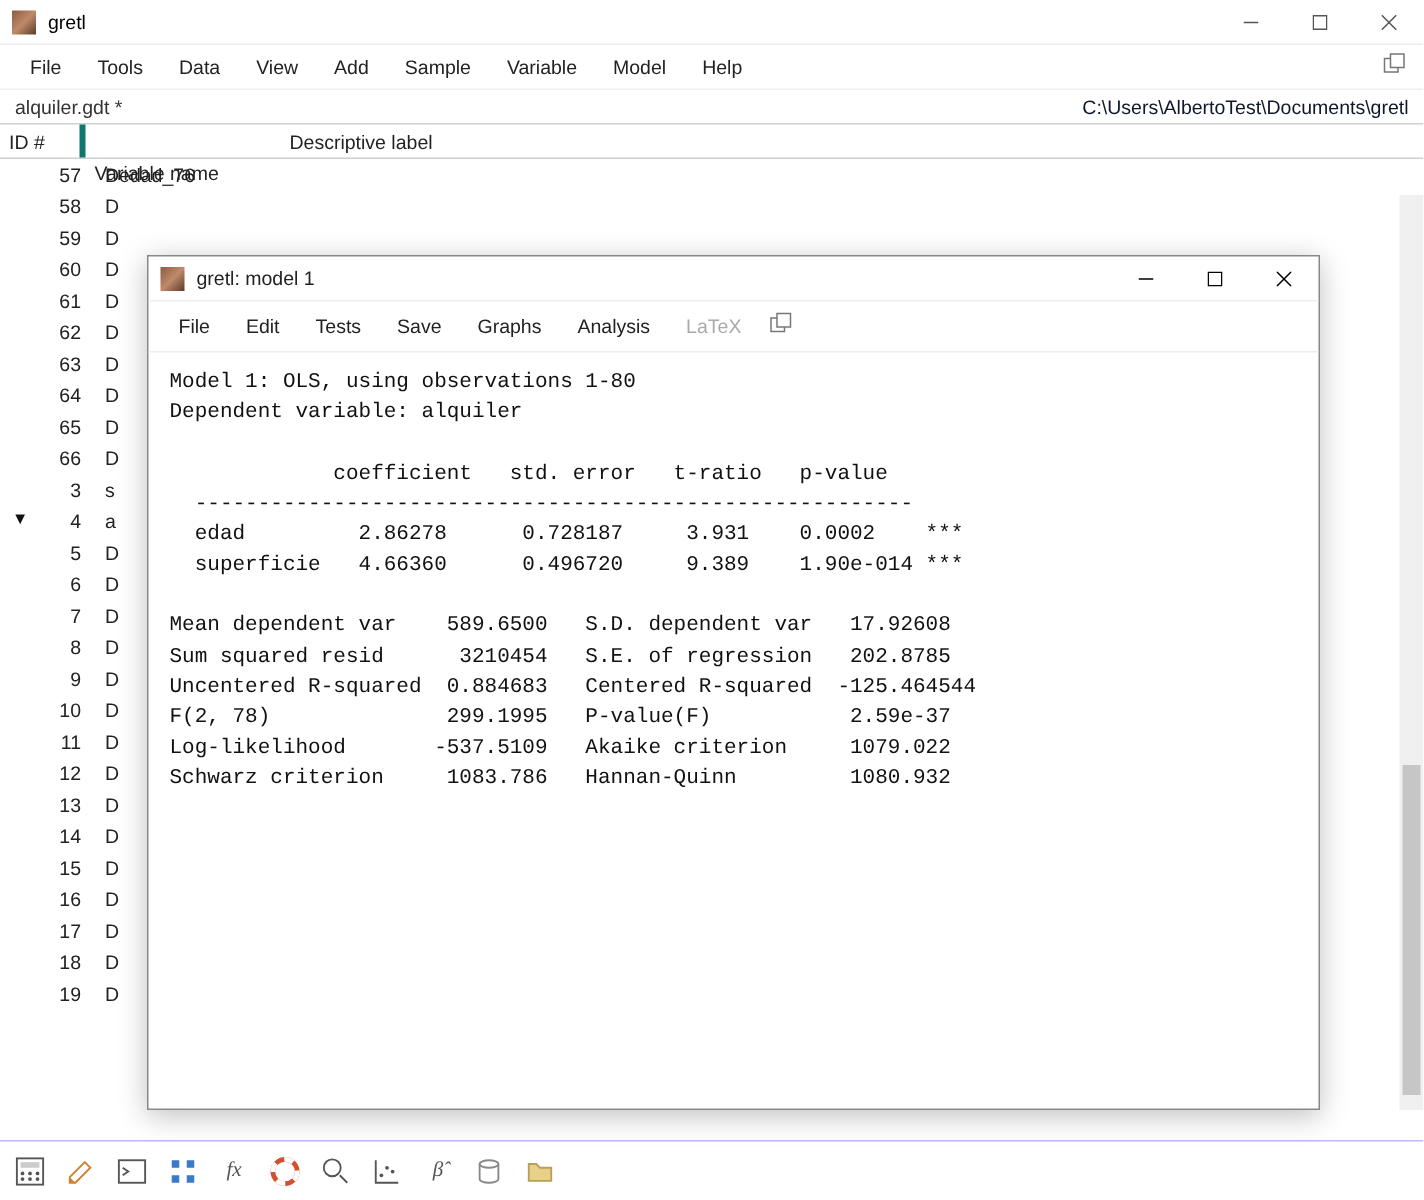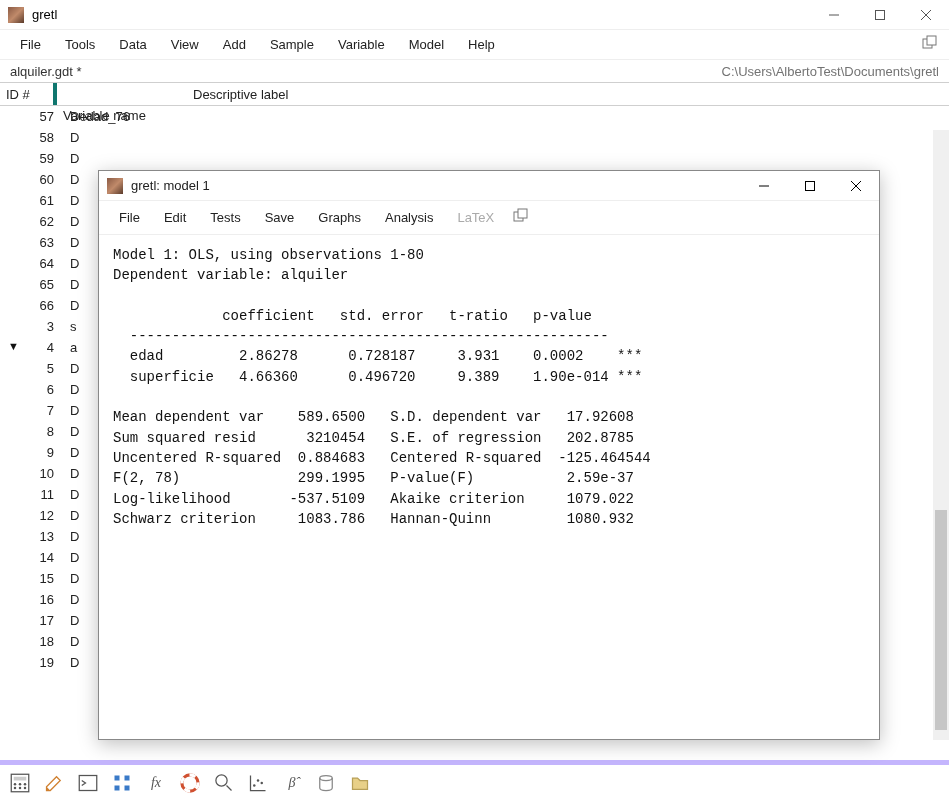--- a/index.html
+++ b/index.html
@@ -48,21 +48,21 @@
   .copy-icon { width: 18px; height: 18px; color: #777; }
   .filerow {
     height: 22px;
     display: flex;
     align-items: center;
     padding: 0 10px;
     font-size: 13px;
     gap: 42px;
   }
   .filerow .filename { flex: 1; color: #333; }
-  .filerow .path { color: #737373; }
+  .filerow .path { color: #0f172a; }
   .headerrow {
     display: flex;
     height: 24px;
     border: 1px solid #cfcfcf;
     border-left: none; border-right: none;
     font-size: 13px;
     background: #fff;
   }
   .headerrow .col-id { width: 57px; padding-left: 6px; border-right: 4px solid #0f766e; display:flex; align-items:center;}
   .headerrow .col-var { width: 130px; padding-left: 6px; border-right: 5px solid #0f766e; display:flex; align-items:center;margin-top:32px;}
@@ -102,21 +102,21 @@
   }
   .toolbar-bottom {
     position: absolute;
     left: 0; right: 0; bottom: 0;
     height: 40px;
     display: flex;
     align-items: center;
     gap: 14px;
     padding: 0 10px;
     background: #fff;
-    border-top: 5px solid #c4b5fd;
+    border-top: 1px solid #c4b5fd;
   }
   .tb-icon {
     width: 20px; height: 20px;
     display:flex; align-items:center; justify-content:center;
     color: #555;
     font-size: 14px;
   }
   
   .modal {
     position: absolute;

